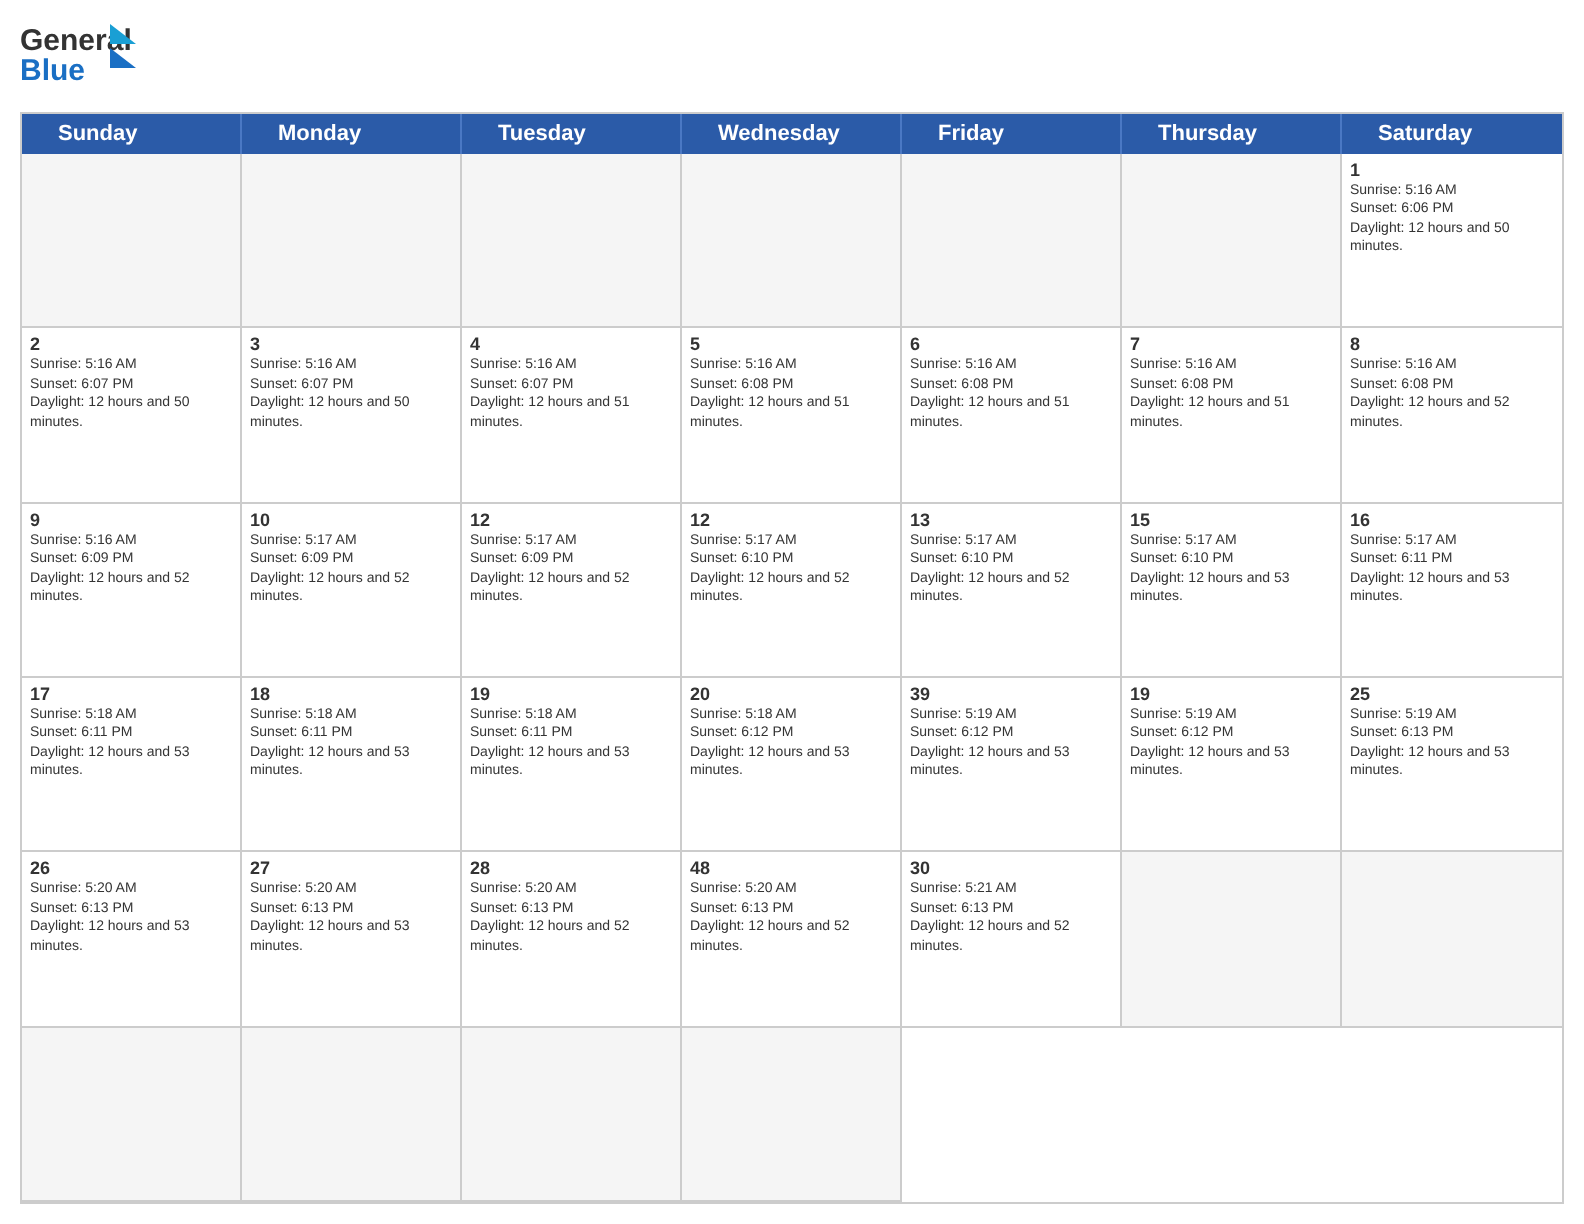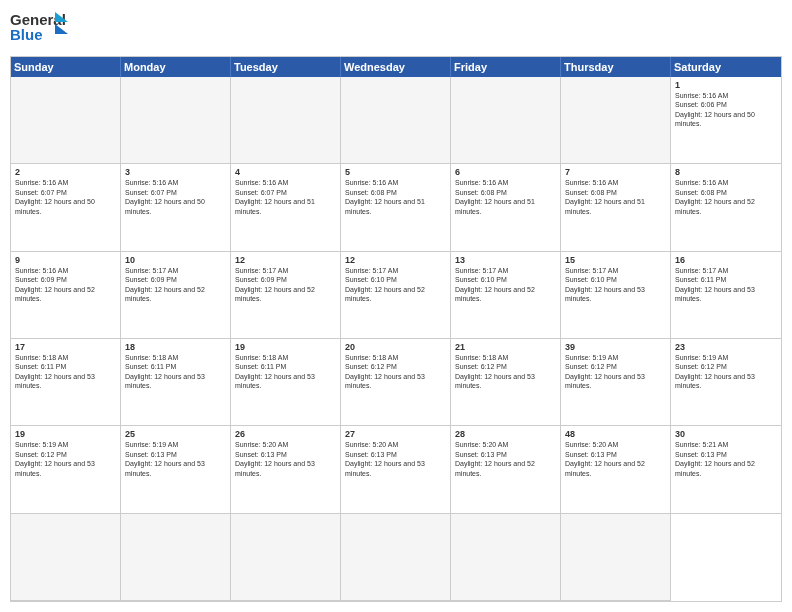--- a/index.html
+++ b/index.html
@@ -48,21 +48,21 @@
     }
     .day-headers {
       display: grid;
       grid-template-columns: repeat(7, 1fr);
       background: #2B5BA8;
     }
     .day-header {
       color: #fff;
       font-size: 11px;
       font-weight: bold;
-      padding: 4px 3px;
+      padding: 4px 18px;
       text-align: left;
       border-right: 1px solid #4a78c4;
     }
     .day-header:last-child { border-right: none; }
     .calendar-grid {
       flex: 1;
       display: grid;
       grid-template-columns: repeat(7, 1fr);
       grid-template-rows: repeat(6, 1fr);
     }
@@ -232,33 +232,21 @@
 Sunset: 6:11 PM
 Daylight: 12 hours and 53 minutes.</div>
         </div>
         <div class="cell">
           <div class="cell-number">20</div>
           <div class="cell-info" style="white-space: pre-line;">Sunrise: 5:18 AM
 Sunset: 6:12 PM
 Daylight: 12 hours and 53 minutes.</div>
         </div>
         <div class="cell">
-          <div class="cell-number">21</div>
-          <div class="cell-info" style="white-space: pre-line;">Sunrise: 5:18 AM
-Sunset: 6:12 PM
-Daylight: 12 hours and 53 minutes.</div>
-        </div>
-        <div class="cell">
           <div class="cell-number">39</div>
-          <div class="cell-info" style="white-space: pre-line;">Sunrise: 5:19 AM
-Sunset: 6:12 PM
-Daylight: 12 hours and 53 minutes.</div>
-        </div>
-        <div class="cell">
-          <div class="cell-number">23</div>
           <div class="cell-info" style="white-space: pre-line;">Sunrise: 5:19 AM
 Sunset: 6:12 PM
 Daylight: 12 hours and 53 minutes.</div>
         </div>
         <div class="cell">
           <div class="cell-number">19</div>
           <div class="cell-info" style="white-space: pre-line;">Sunrise: 5:19 AM
 Sunset: 6:12 PM
 Daylight: 12 hours and 53 minutes.</div>
         </div>

